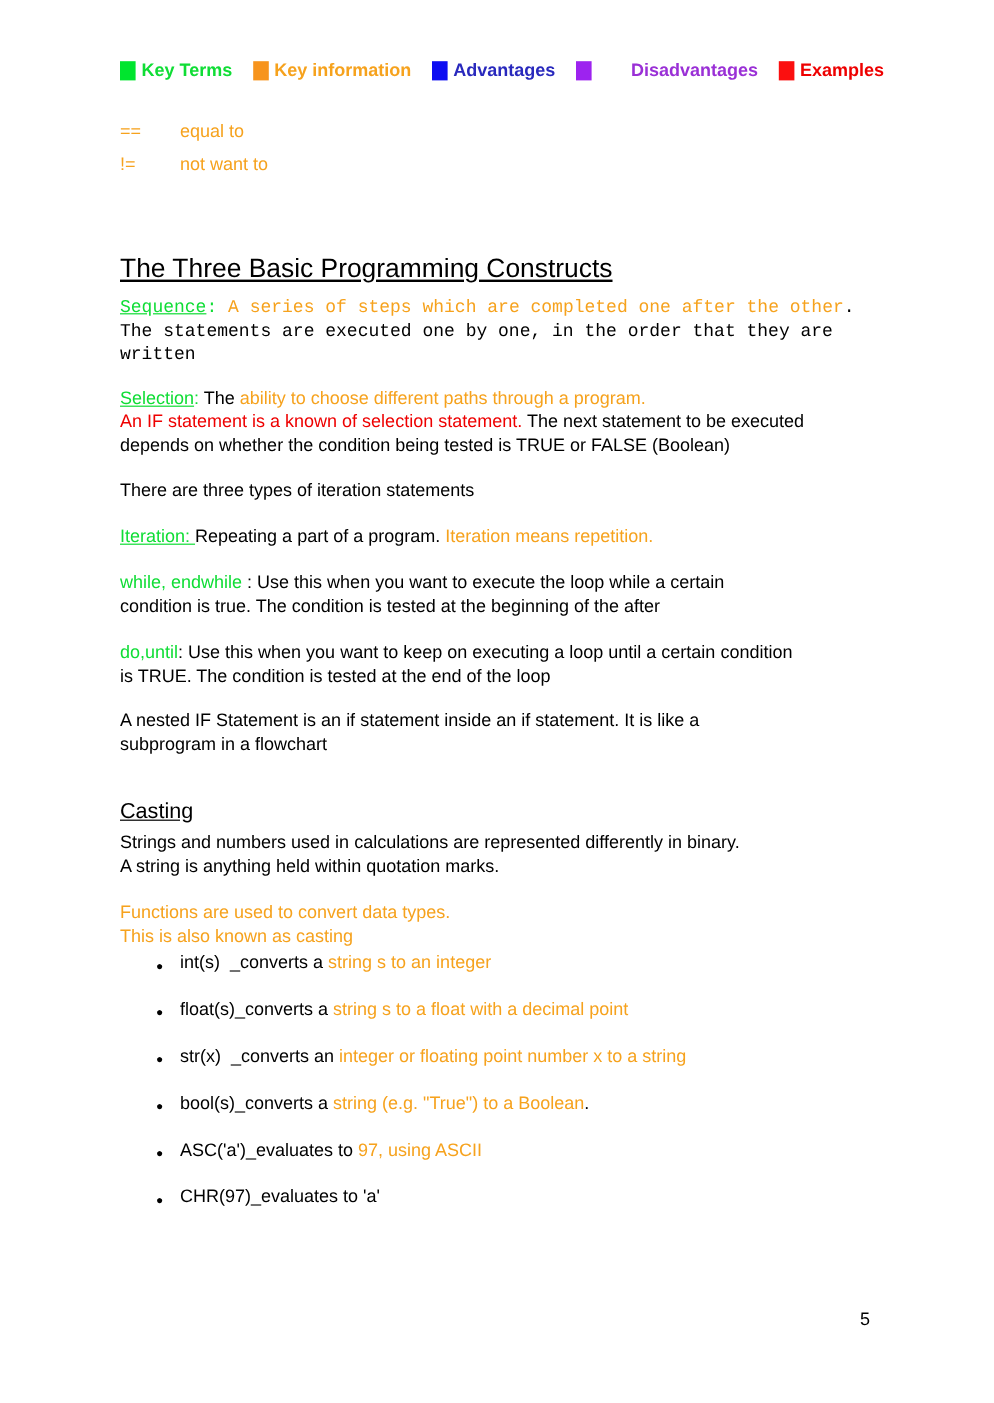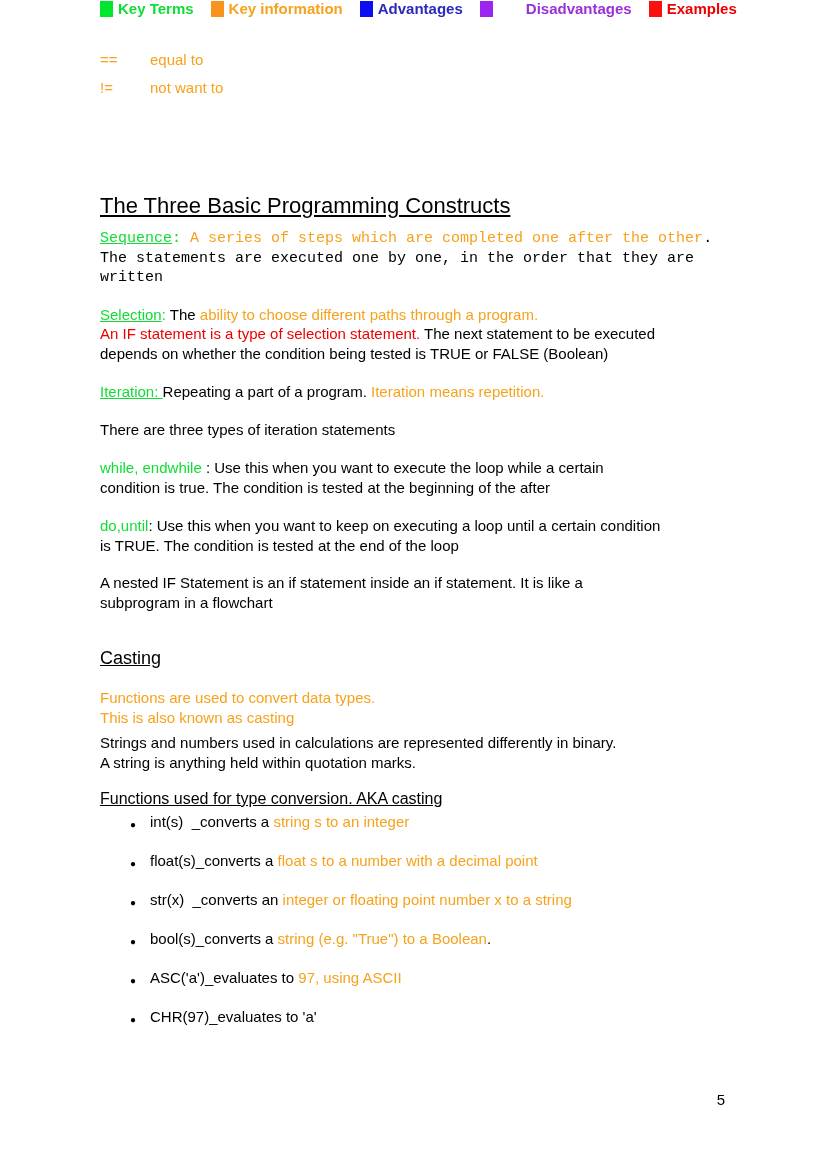--- a/index.html
+++ b/index.html
@@ -7,42 +7,42 @@
     width: 828px; height: 1169px;
     background: #ffffff;
     font-family: "Liberation Sans", sans-serif;
     color: #000000;
     position: relative;
     overflow: hidden;
   }
   .page { position: relative; width: 628px; padding: 0 100px; }
 
   
-  .legend { display: flex; align-items: flex-start; gap: 17px; font-weight: bold; font-size: 15px; line-height: 18px; white-space: nowrap; }
+  .legend { display: flex; align-items: flex-start; gap: 17px; padding-top: 50px; font-weight: bold; font-size: 15px; line-height: 18px; white-space: nowrap; }
   .legend-item { display: flex; align-items: center; }
   .sq { width: 13px; height: 16px; display: inline-block; margin-right: 5px; flex: 0 0 auto; }
   .sq-green  { background: var(--green); }
   .sq-orange { background: var(--orange); }
   .sq-blue   { background: var(--blue); }
   .sq-purple { background: var(--purple); }
   .sq-red    { background: var(--red); }
   .lt-green  { color: var(--greenText); }
   .lt-orange { color: var(--orangeText); }
   .lt-blue   { color: var(--blueText); }
   .lt-purple { color: var(--purpleText); margin-left: 28px; }
   .lt-red    { color: var(--redText); }
 
   
   .ops { margin-top: 33px; font-size: 15px; line-height: 18px; color: var(--orangeText); }
   .op-row { display: flex; }
   .op-row + .op-row { margin-top: 10px; }
   .op-sym { width: 50px; flex: 0 0 auto; }
 
   
-  .doc-title { margin-top: 96px; font-size: 22px; line-height: 26px; text-decoration: underline; }
+  .doc-title { margin-top: 64px; font-size: 22px; line-height: 26px; text-decoration: underline; }
   .casting-h { margin-top: 36px; font-size: 18px; line-height: 21px; }
   .casting-h span { text-decoration: underline; }
   .func-h { margin-top: 17px; font-size: 16px; line-height: 20px; text-decoration: underline; }
 
   
   .para { font-size: 15px; line-height: 19.5px; }
   .m10 { margin-top: 10px; font-family: Liberation Mono, monospace; }
   .m17 { margin-top: 17px; }
   .m18 { margin-top: 18px; }
   .m19 { margin-top: 19px; }
@@ -102,64 +102,63 @@
 
   <div class="doc-title">The Three Basic Programming Constructs</div>
 
   <div class="para m10">
     <span class="green term">Sequence</span><span class="green">: </span><span class="orange">A series of steps which are completed one after the other</span><span>.</span><br>
     <span>The statements are executed one by one, in the order that they are written</span>
   </div>
 
   <div class="para m17">
     <span class="green term">Selection</span><span class="green">: </span><span>The </span><span class="orange">ability to choose different paths through a program.</span><br>
-    <span class="red">An IF statement is a type of selection statement.</span><span> The next statement to be executed</span><br>
+    <span class="red">An IF statement is a known of selection statement.</span><span> The next statement to be executed</span><br>
     <span>depends on whether the condition being tested is TRUE or FALSE (Boolean)</span>
   </div>
+
+  <div class="para m18">There are three types of iteration statements</div>
 
   <div class="para m19">
     <span class="green term">Iteration: </span><span>Repeating a part of a program. </span><span class="orange">Iteration means repetition.</span>
   </div>
-
-  <div class="para m18">There are three types of iteration statements</div>
 
 
   <div class="para m19">
     <span class="green">while, endwhile </span><span>: Use this when you want to execute the loop while a certain</span><br>
     <span>condition is true. The condition is tested at the beginning of the after</span>
   </div>
 
   <div class="para m19">
     <span class="green">do,until</span><span>: Use this when you want to keep on executing a loop until a certain condition</span><br>
     <span>is TRUE. The condition is tested at the end of the loop</span>
   </div>
 
   <div class="para m18">
     <span>A nested IF Statement is an if statement inside an if statement. It is like a</span><br>
     <span>subprogram in a flowchart</span>
   </div>
 
   <div class="casting-h"><span>Casting</span></div>
+  <div class="para m6">
+    <span>Strings and numbers used in calculations are represented differently in binary.</span><br>
+    <span>A string is anything held within quotation marks.</span>
+  </div>
   <div class="para m19 orange">
     <span>Functions are used to convert data types.</span><br>
     <span>This is also known as casting</span>
   </div>
-  <div class="para m6">
-    <span>Strings and numbers used in calculations are represented differently in binary.</span><br>
-    <span>A string is anything held within quotation marks.</span>
-  </div>
 
-  <div class="func-h">Functions used for type conversion. AKA casting</div>
 
   <ul class="func-list">
     <li>
       <span class="pre">int(s)  _converts a </span><span class="orange">string s to an integer</span><span></span>
     </li>
     <li>
-      <span class="pre">float(s)_converts a </span><span class="orange">float s to a number with a decimal point</span><span></span>
+      <span class="pre">float(s)_converts a </span><span class="orange">string s to a float with a decimal point</span><span></span>
     </li>
     <li>
       <span class="pre">str(x)  _converts an </span><span class="orange">integer or floating point number x to a string</span><span></span>
     </li>
     <li>
       <span class="pre">bool(s)_converts a </span><span class="orange">string (e.g. "True") to a Boolean</span><span>.</span>
     </li>
     <li>
       <span class="pre">ASC('a')_evaluates to </span><span class="orange">97, using ASCII</span><span></span>
     </li>

